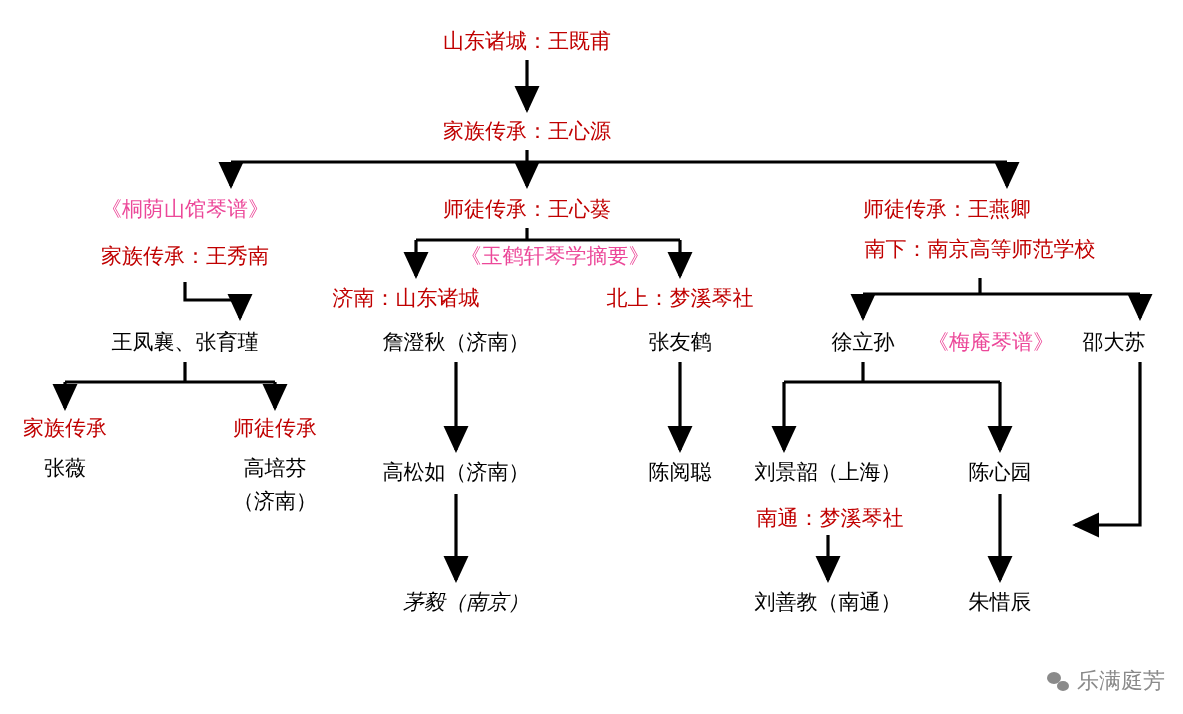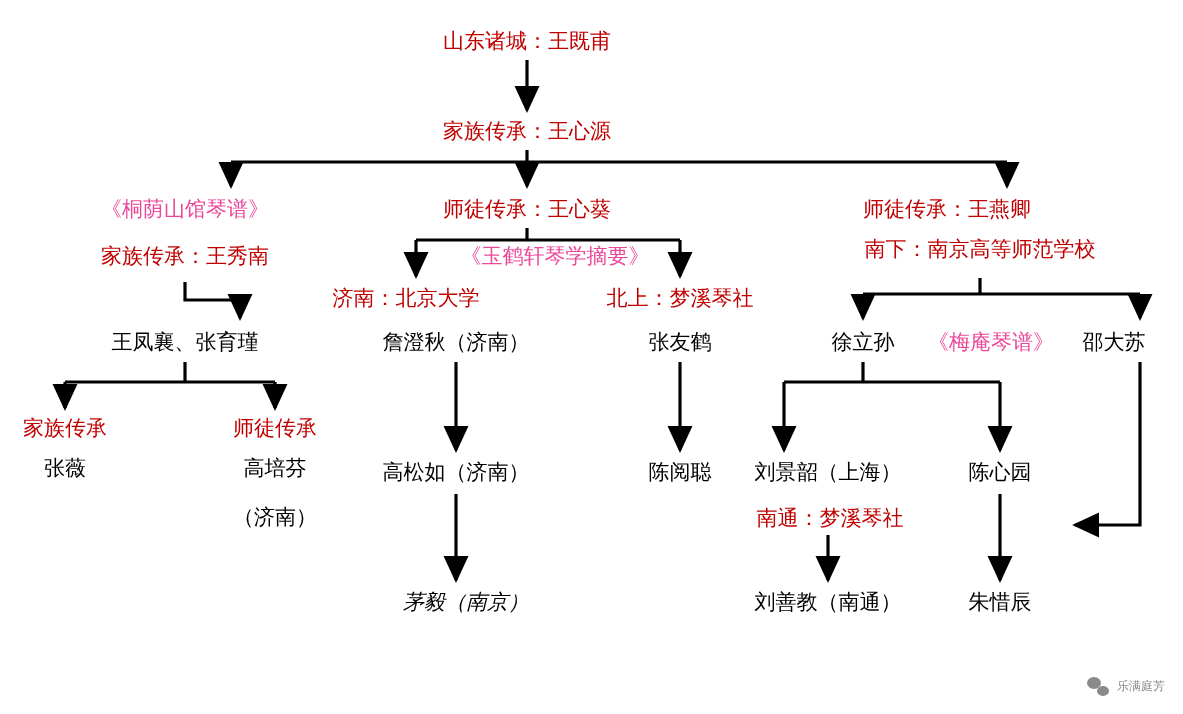--- a/index.html
+++ b/index.html
@@ -44,21 +44,21 @@
     pointer-events: none;
   }
   .wm {
     position: absolute;
     right: 18px;
     bottom: 18px;
     display: flex;
     align-items: center;
     gap: 8px;
     color: #8a8a8a;
-    font-size: 12px;
+    font-size: 22px;
     font-family: "Liberation Sans", sans-serif;
   }
   .wm-icon {
     width: 22px;
     height: 19px;
     position: relative;
     display: inline-block;
   }
   .wm-icon::before,
   .wm-icon::after {
@@ -150,31 +150,31 @@
   <div class="node" style="left:65px; top:415px;">
     <div class="red">家族传承</div>
     <div class="black" style="margin-top:14px;">张薇</div>
   </div>
   <div class="node" style="left:185px; top:329px;">
     <div class="black">王凤襄、张育瑾</div>
   </div>
   <div class="node" style="left:275px; top:415px;">
     <div class="red">师徒传承</div>
     <div class="black" style="margin-top:14px;">高培芬</div>
-    <div class="black" style="margin-top:22px;">（济南）</div>
+    <div class="black" style="margin-top:6px;">（济南）</div>
   </div>
 
   <div class="node" style="left:555px; top:243px;">
     <div class="blue">《玉鹤轩琴学摘要》</div>
   </div>
   <div class="node" style="left:527px; top:196px;">
     <div class="red">师徒传承：王心葵</div>
   </div>
   <div class="node" style="left:406px; top:285px;">
-    <div class="red">济南：北京大学</div>
+    <div class="red">济南：山东诸城</div>
   </div>
   <div class="node" style="left:456px; top:329px;">
     <div class="black">詹澄秋（济南）</div>
   </div>
   <div class="node" style="left:456px; top:459px;">
     <div class="black">高松如（济南）</div>
   </div>
   <div class="node" style="left:466px; top:589px;font-style:italic;">
     <div class="black">茅毅（南京）</div>
   </div>

